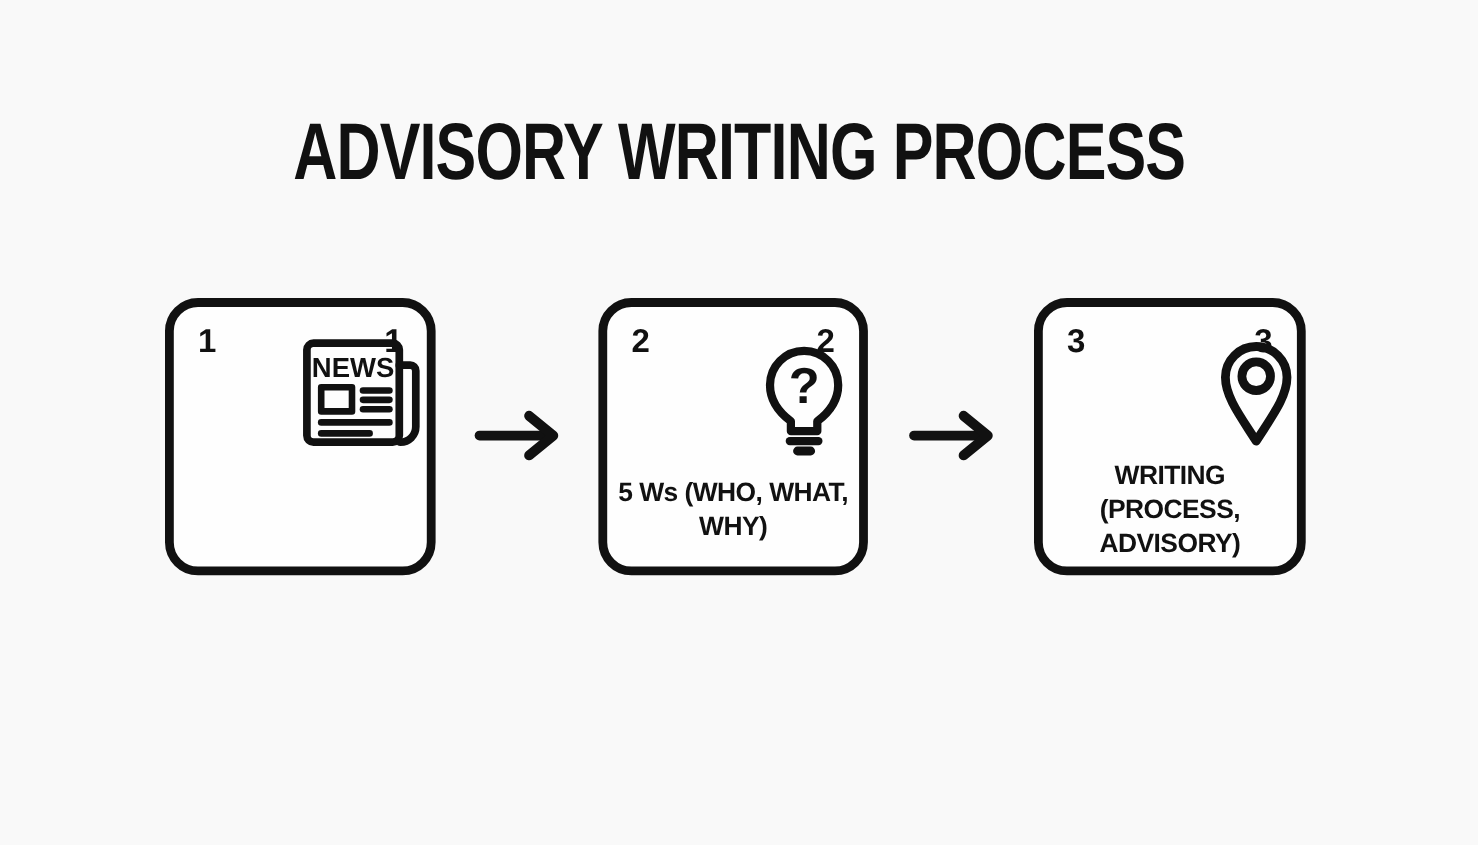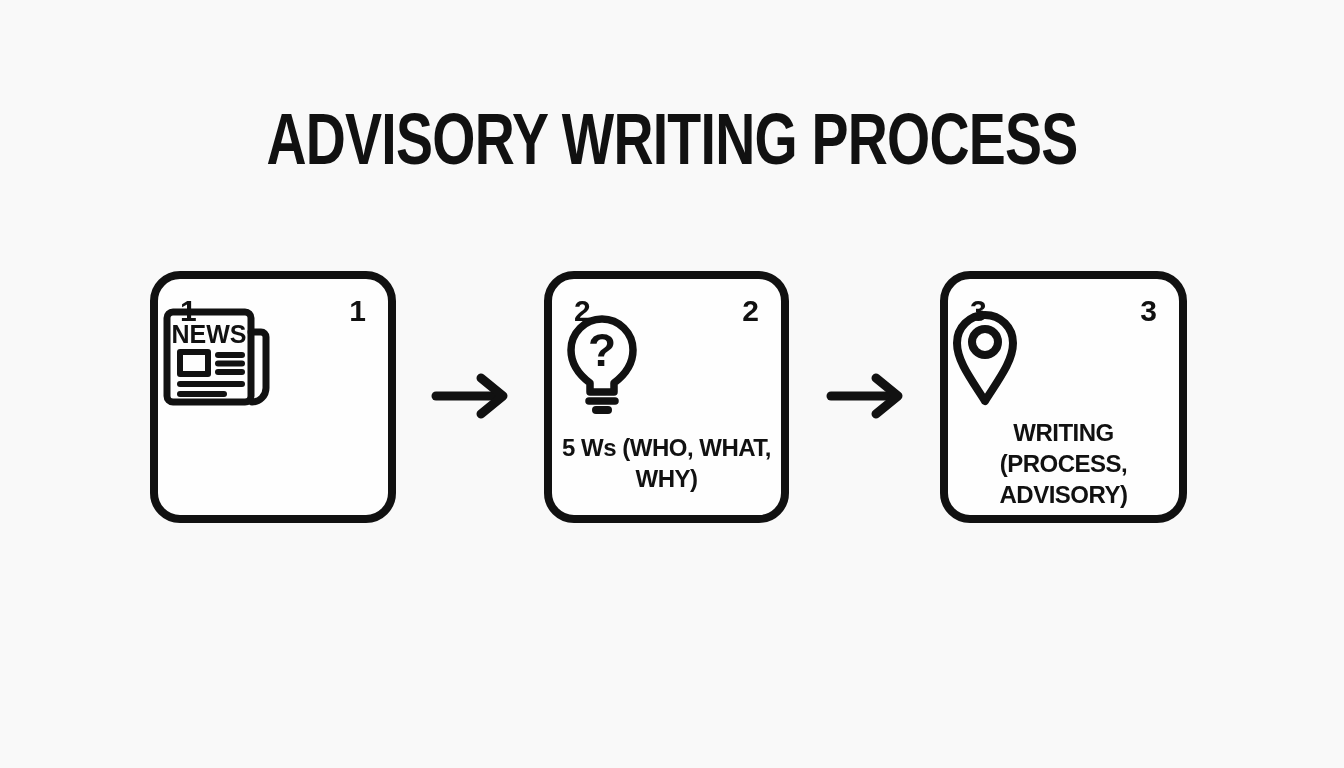--- a/index.html
+++ b/index.html
@@ -35,21 +35,21 @@
 
   .corner{
     position:absolute;top:14px;
     font-size:30px;font-weight:bold;line-height:36px;
   }
   .num-left{left:22px;}
   .num-right{right:22px;}
 
   .icon-holder{
     position:absolute;left:0;right:0;top:26px;
-    display:flex;justify-content:flex-start;
+    display:flex;justify-content:flex-end;
   }
 
   .label{
     position:absolute;left:4px;right:4px;top:136px;height:96px;
     display:flex;flex-direction:column;align-items:center;justify-content:center;
     font-size:24px;font-weight:bold;line-height:31px;
     letter-spacing:-0.5px;text-align:center;
   }
   .label span{display:block;white-space:nowrap;text-align:right;}
 

